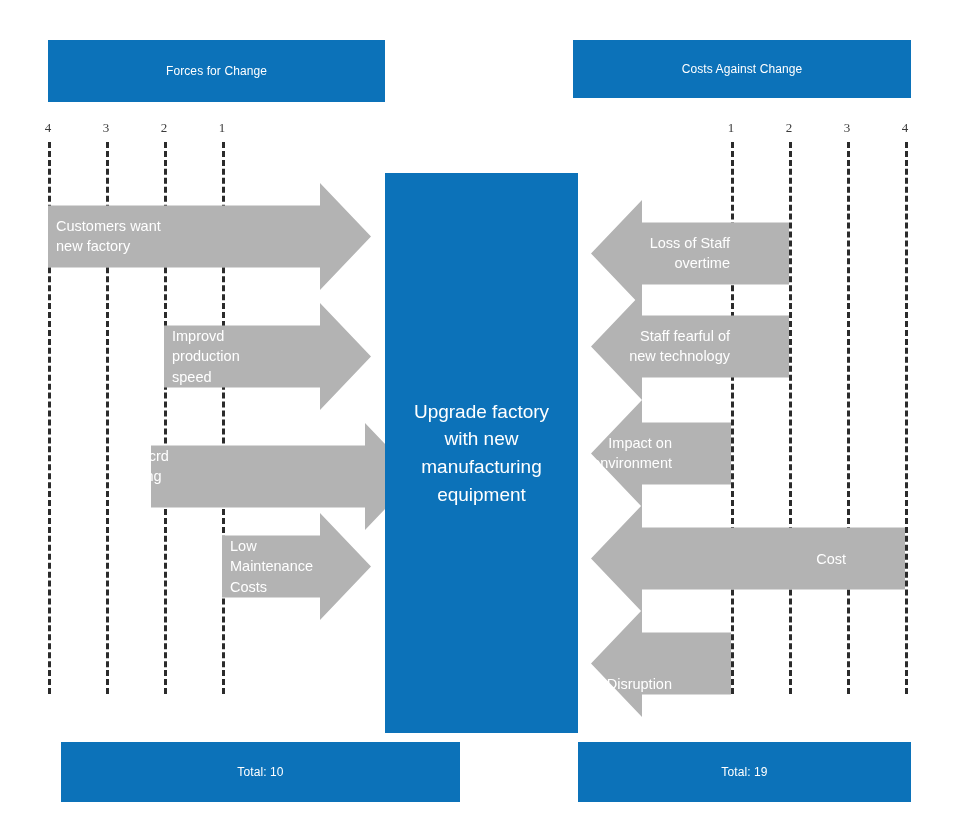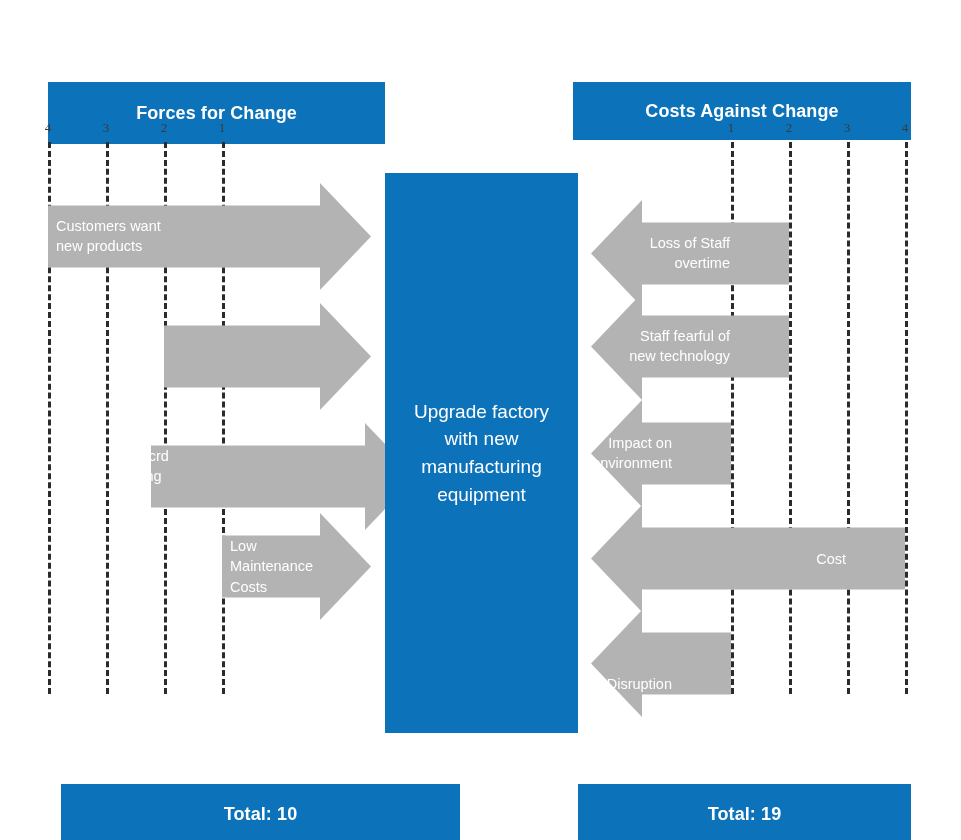--- a/index.html
+++ b/index.html
@@ -23,25 +23,24 @@
   }
 
   
   .banner {
     position: absolute;
     background: #0c72b9;
     color: #ffffff;
     display: flex;
     align-items: center;
     justify-content: center;
-    font-size: 18px;
-    font-weight: 700;
+    font-size: 12px;
+    font-weight: 400;
     letter-spacing: 0.1px;
     box-sizing: border-box;
-    margin-top: 42px;
   }
   #banner-left      { left: 48px;  top: 40px;  width: 337px; height: 62px; }
   #banner-right     { left: 573px; top: 40px;  width: 338px; height: 58px; }
   #total-left       { left: 61px;  top: 742px; width: 399px; height: 60px; }
   #total-right      { left: 578px; top: 742px; width: 333px; height: 60px; }
 
   
   #center-box {
     position: absolute;
     left: 385px;
@@ -129,26 +128,29 @@
       <div class="tick-label" style="left: 905px;">4</div>
       <div class="gridline" style="left: 905px;"></div>
     </div>
 
   <div class="layer-arrows" id="arrow-layer">
       <div class="arrow" style="left: 48px; top: 183px; width: 323px; height: 107px;">
         <svg width="323" height="107" viewBox="0 0 323 107">
           <polygon points="0,22.5 272,22.5 272,0 323,53.5 272,107 272,84.5 0,84.5" fill="#b3b3b3"></polygon>
         </svg>
         <div class="arrow-label left-align" style="position: absolute; top: 50%; transform: translateY(-50%); left: 8px;">Customers want
-new products</div>
+new factory</div>
       </div>
       <div class="arrow" style="left: 164px; top: 303px; width: 207px; height: 107px;">
         <svg width="207" height="107" viewBox="0 0 207 107">
           <polygon points="0,22.5 156,22.5 156,0 207,53.5 156,107 156,84.5 0,84.5" fill="#b3b3b3"></polygon>
         </svg>
+        <div class="arrow-label left-align" style="position: absolute; top: 50%; transform: translateY(-50%); left: 8px;">Improvd
+production
+speed</div>
       </div>
       <div class="arrow" style="left: 106px; top: 423px; width: 265px; height: 107px; padding-left: 45px;">
         <svg width="265" height="107" viewBox="0 0 265 107">
           <polygon points="0,22.5 214,22.5 214,0 265,53.5 214,107 214,84.5 0,84.5" fill="#b3b3b3"></polygon>
         </svg>
         <div class="arrow-label left-align" style="position: absolute; top: 50%; transform: translateY(-50%); left: 8px;">Reducrd
 training
 time</div>
       </div>
       <div class="arrow" style="left: 222px; top: 513px; width: 149px; height: 107px;">

